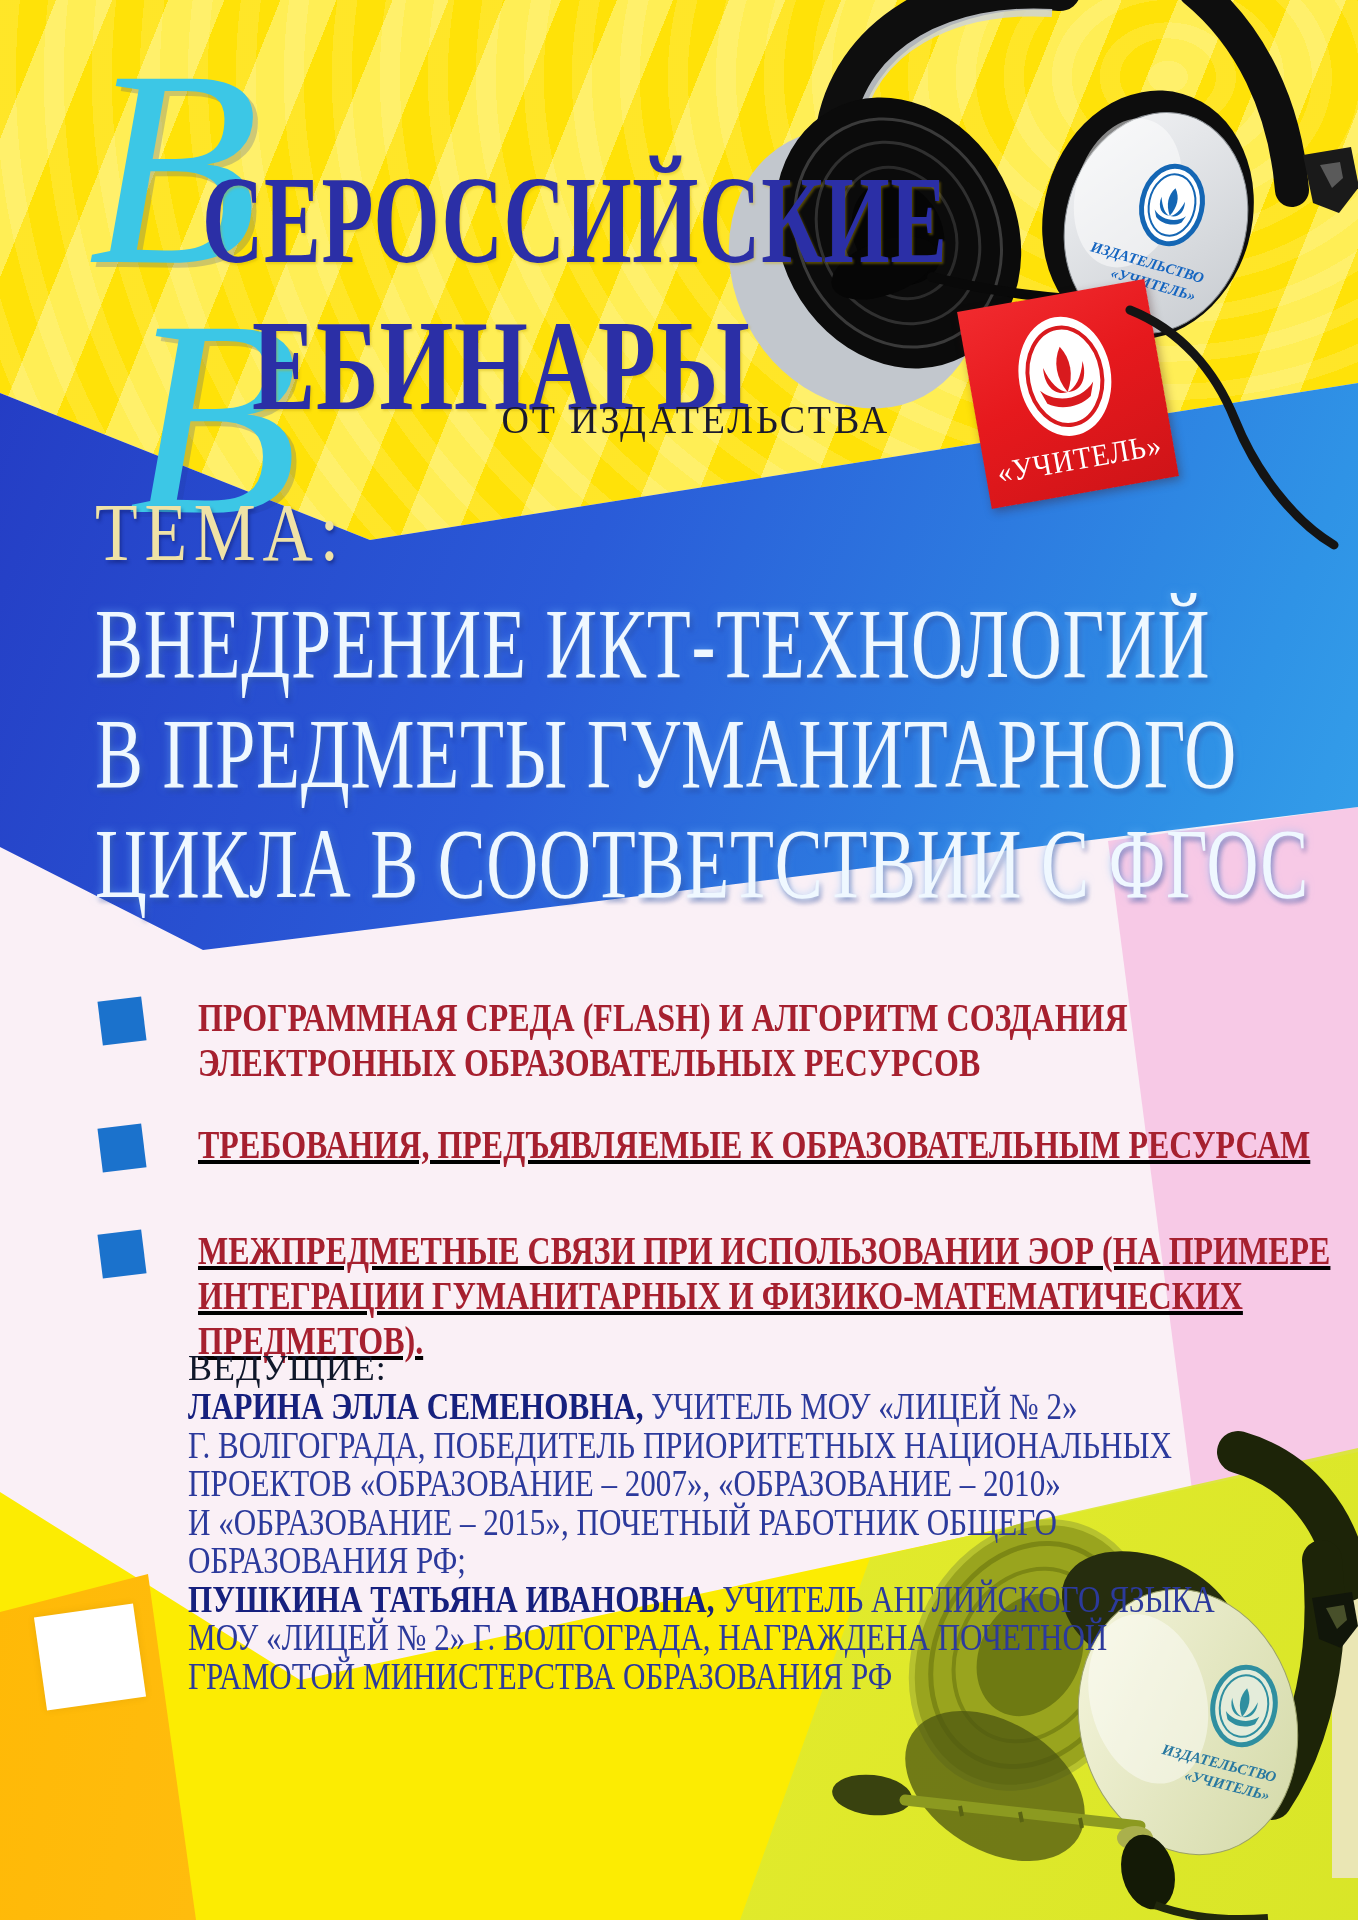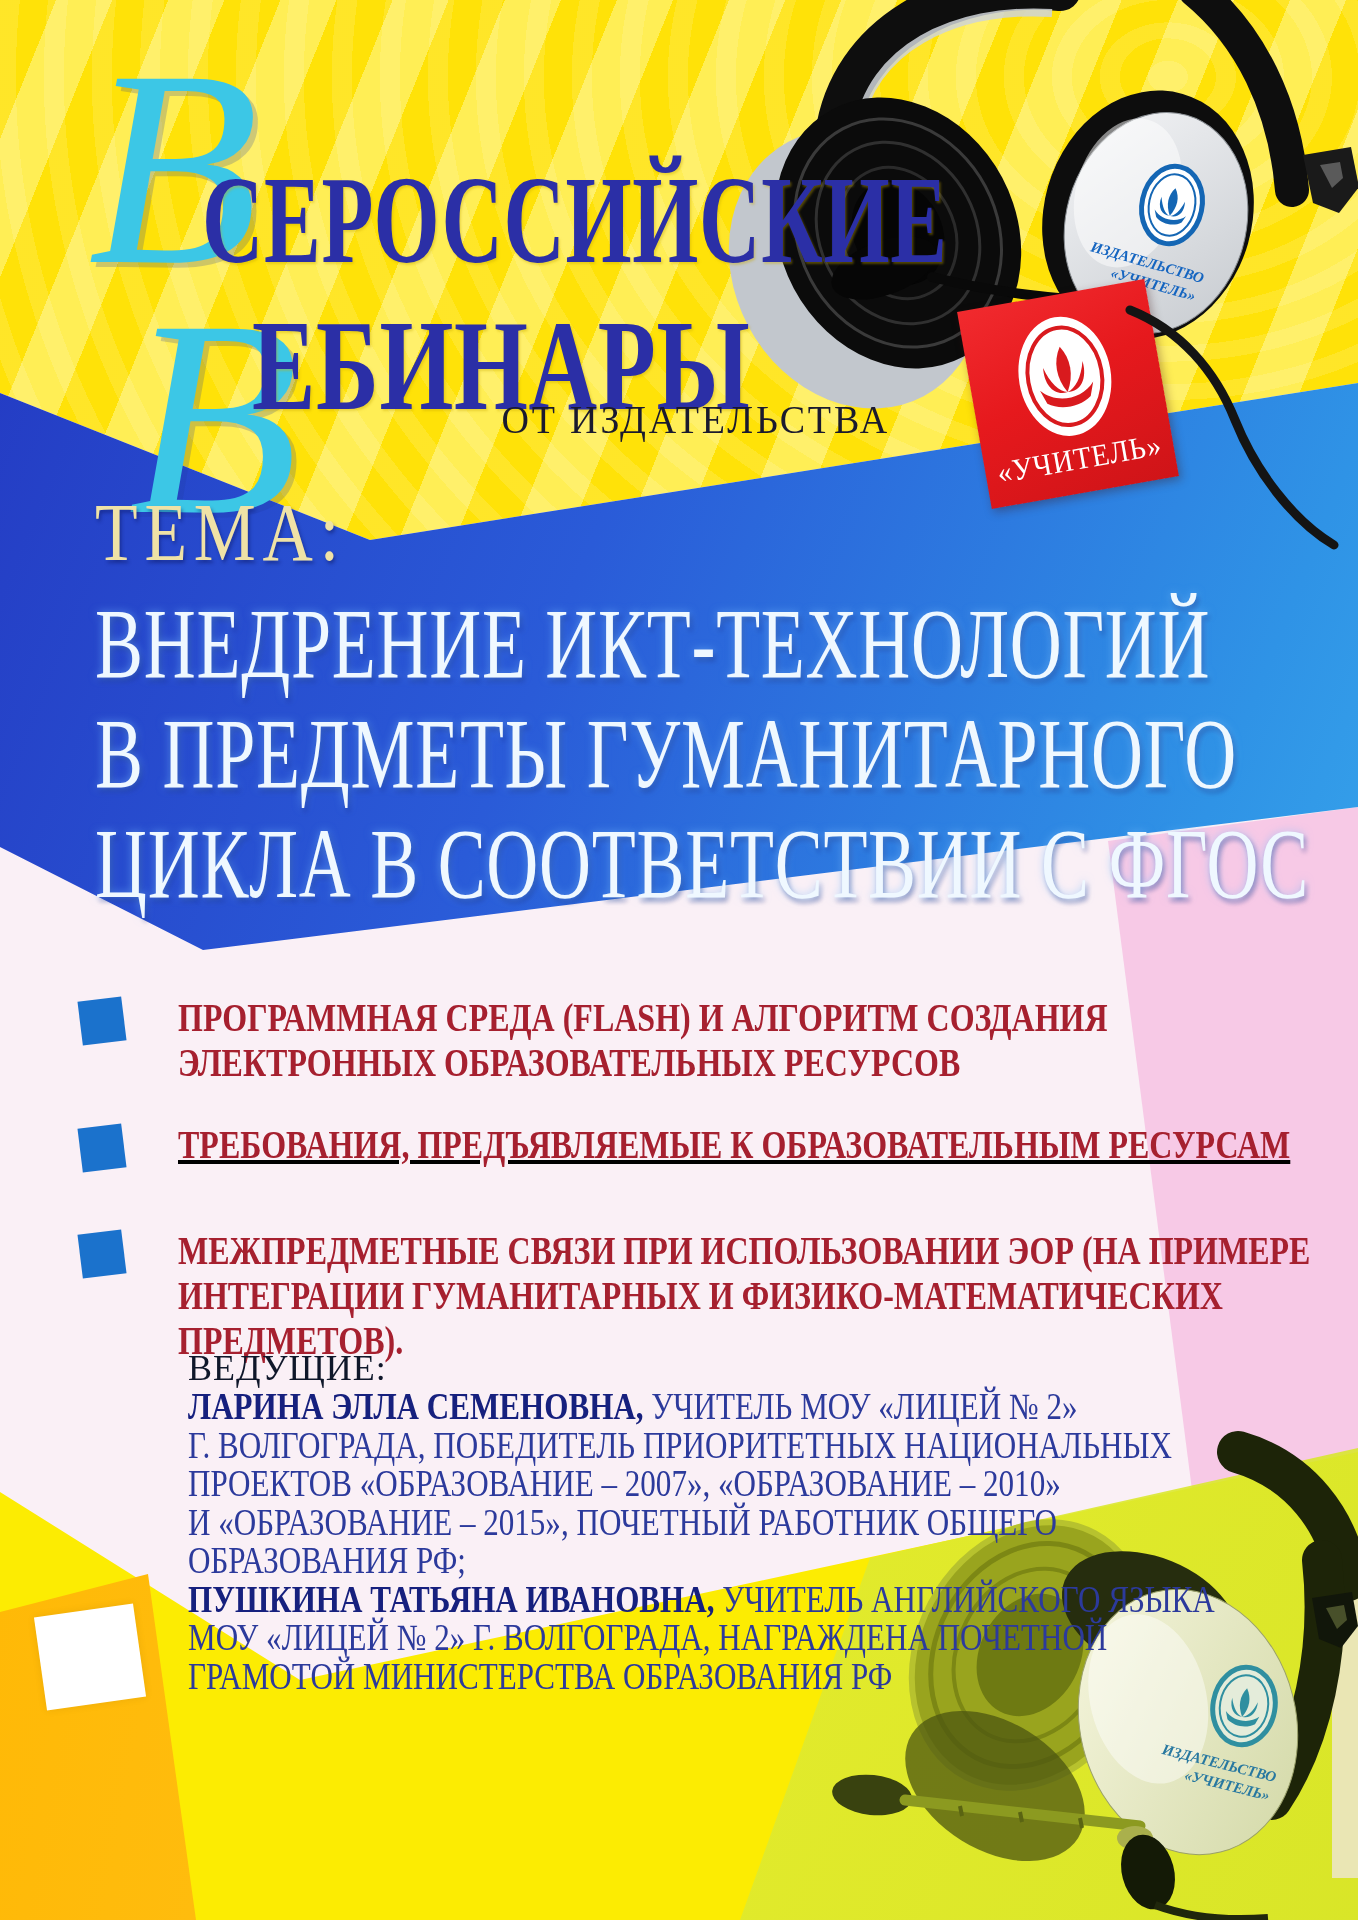--- a/index.html
+++ b/index.html
@@ -77,30 +77,30 @@
   }
   .theme-line{
     position:absolute;left:95px;color:#EFF8FF;font-size:100px;line-height:1.08;white-space:nowrap;
     transform:scaleX(.72);transform-origin:left top;letter-spacing:1px;
     text-shadow:0 0 10px rgba(120,190,255,.55), 3px 4px 6px rgba(10,25,110,.4);
   }
   #theme-l0{top:590px;}
   #theme-l1{top:700px;}
   #theme-l2{top:810px;}
   
-  .topic{position:absolute;left:80px;width:1100px;}
+  .topic{position:absolute;left:100px;width:1100px;}
   .topic .marker{
     position:absolute;left:0;top:4px;width:44px;height:44px;background:#1B72CC;
     transform:rotate(-7deg);
   }
   .topic .t-lines{margin-left:98px;color:#A6202F;font-size:40px;line-height:45px;
     transform:scaleX(.80);transform-origin:left top;white-space:nowrap;font-weight:bold;}
   #topic-0{top:995px;}
   #topic-1{top:1122px;text-decoration:underline;}
-  #topic-2{top:1228px;}
+  #topic-2{top:1228px;text-decoration:underline;}
   
   .presenters{position:absolute;left:188px;top:1348px;width:1150px;}
   .presenters .p-label{color:#0f172a;font-size:36px;line-height:40px;letter-spacing:1px;}
   .presenters .p-line{color:#2C3A9C;font-size:37px;line-height:38.5px;white-space:nowrap;
     transform:scaleX(.84);transform-origin:left top;}
   .presenters .p-line b{color:#16207E;}
   svg{display:block;}
   .abs{position:absolute;}
 </style>
 </head>

